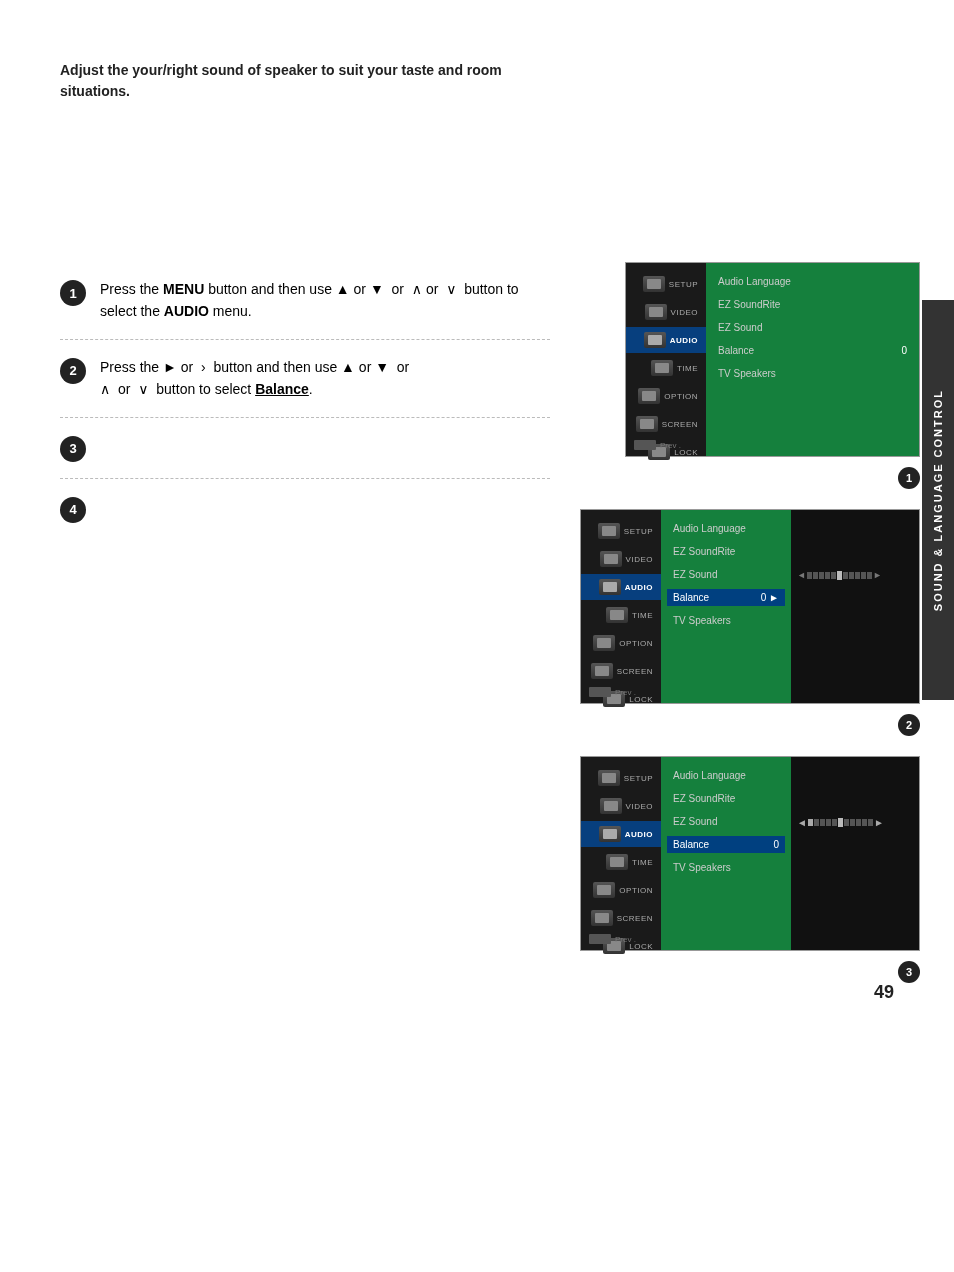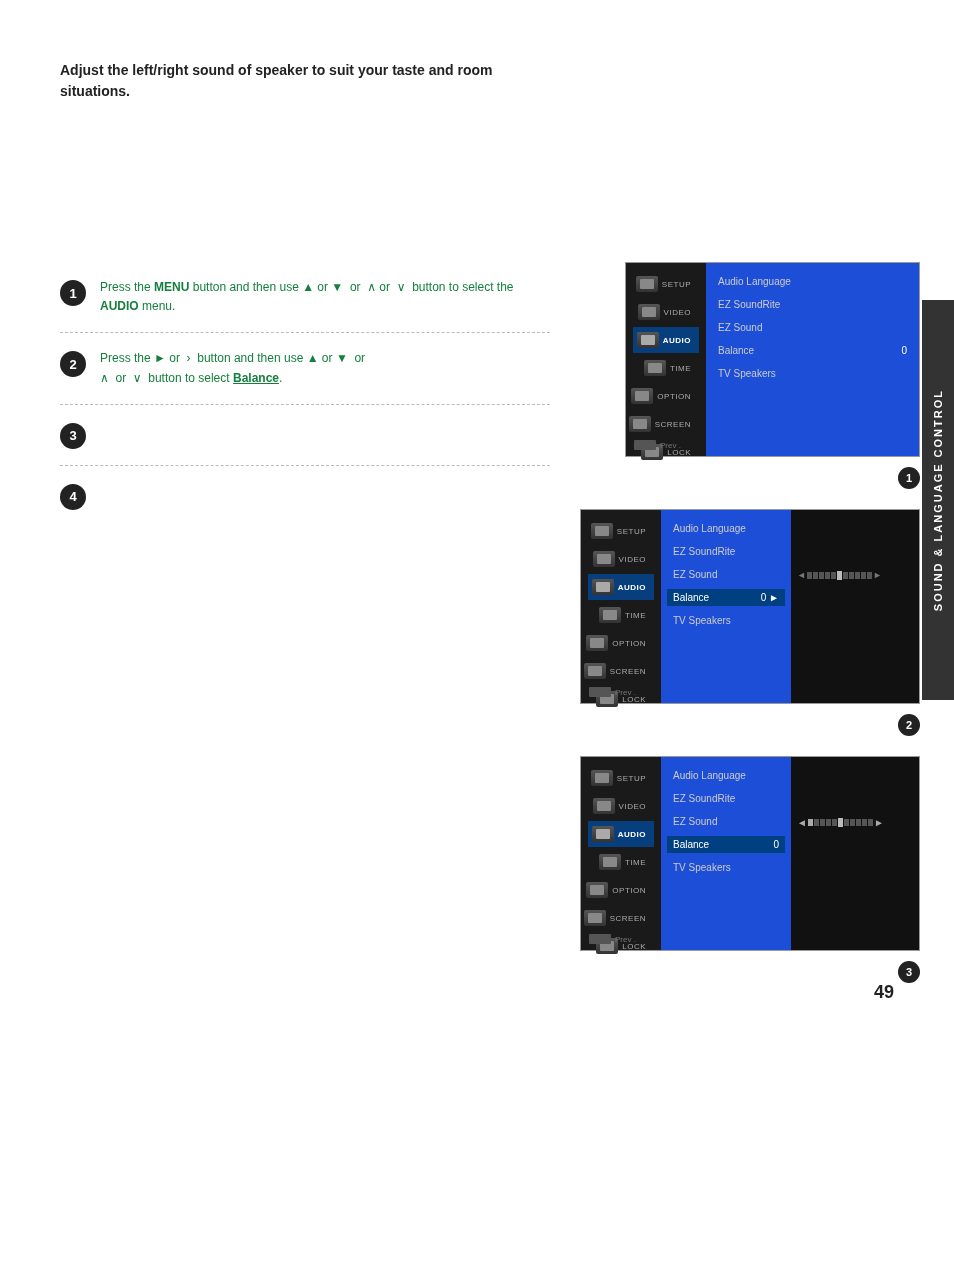--- a/index.html
+++ b/index.html
@@ -80,23 +80,23 @@
       font-size: 13px;
       font-weight: bold;
       display: flex;
       align-items: center;
       justify-content: center;
       flex-shrink: 0;
       margin-top: 2px;
     }
 
     .step-text {
-      font-size: 12px;
+      font-size: 14px;
       line-height: 1.6;
-      color: #15803d;
+      color: #000000;
     }
 
     .step-text b, .step-text strong {
       font-weight: bold;
     }
 
     .step-text .underline {
       text-decoration: underline;
       font-weight: bold;
     }
@@ -111,41 +111,41 @@
       position: relative;
       flex-shrink: 0;
     }
 
     .tv-menu-left {
       width: 80px;
       background: #1a1a1a;
       display: flex;
       flex-direction: column;
       justify-content: flex-start;
-      padding: 8px 7px;
+      padding: 8px 0;
       gap: 2px;
     }
 
     .tv-menu-item {
       font-size: 9px;
       color: #aaa;
       text-align: center;
       padding: 5px 4px;
       font-family: Arial, sans-serif;
       letter-spacing: 0.5px;
       display: flex;
       align-items: center;
       justify-content: flex-end;
       gap: 4px;
       padding-right: 8px;
     }
 
     .tv-menu-right {
       flex: 1;
-      background: #1d4ed8;
+      background: #15803d;
       padding: 10px 12px;
       display: flex;
       flex-direction: column;
       gap: 6px;
     }
 
     .tv-option {
       font-size: 10px;
       color: #ccc;
       font-family: Arial, sans-serif;
@@ -285,21 +285,21 @@
       gap: 2px;
       margin-top: 52px;
     }
   </style>
 </head>
 <body>
 
 <div class="page-container">
 
 
-  <p class="subtitle">Adjust the left/right sound of speaker to suit your taste and room situations.</p>
+  <p class="subtitle">Adjust the your/right sound of speaker to suit your taste and room situations.</p>
 
   <div class="main-layout">
 
     <div class="instructions-col">
 
       <div class="step-item">
         <div class="step-circle">1</div>
         <div class="step-text">
           Press the <strong>MENU</strong> button and then use ▲ or ▼ &nbsp;or &nbsp;∧
           or &nbsp;∨ &nbsp;button to select the <strong>AUDIO</strong> menu.

